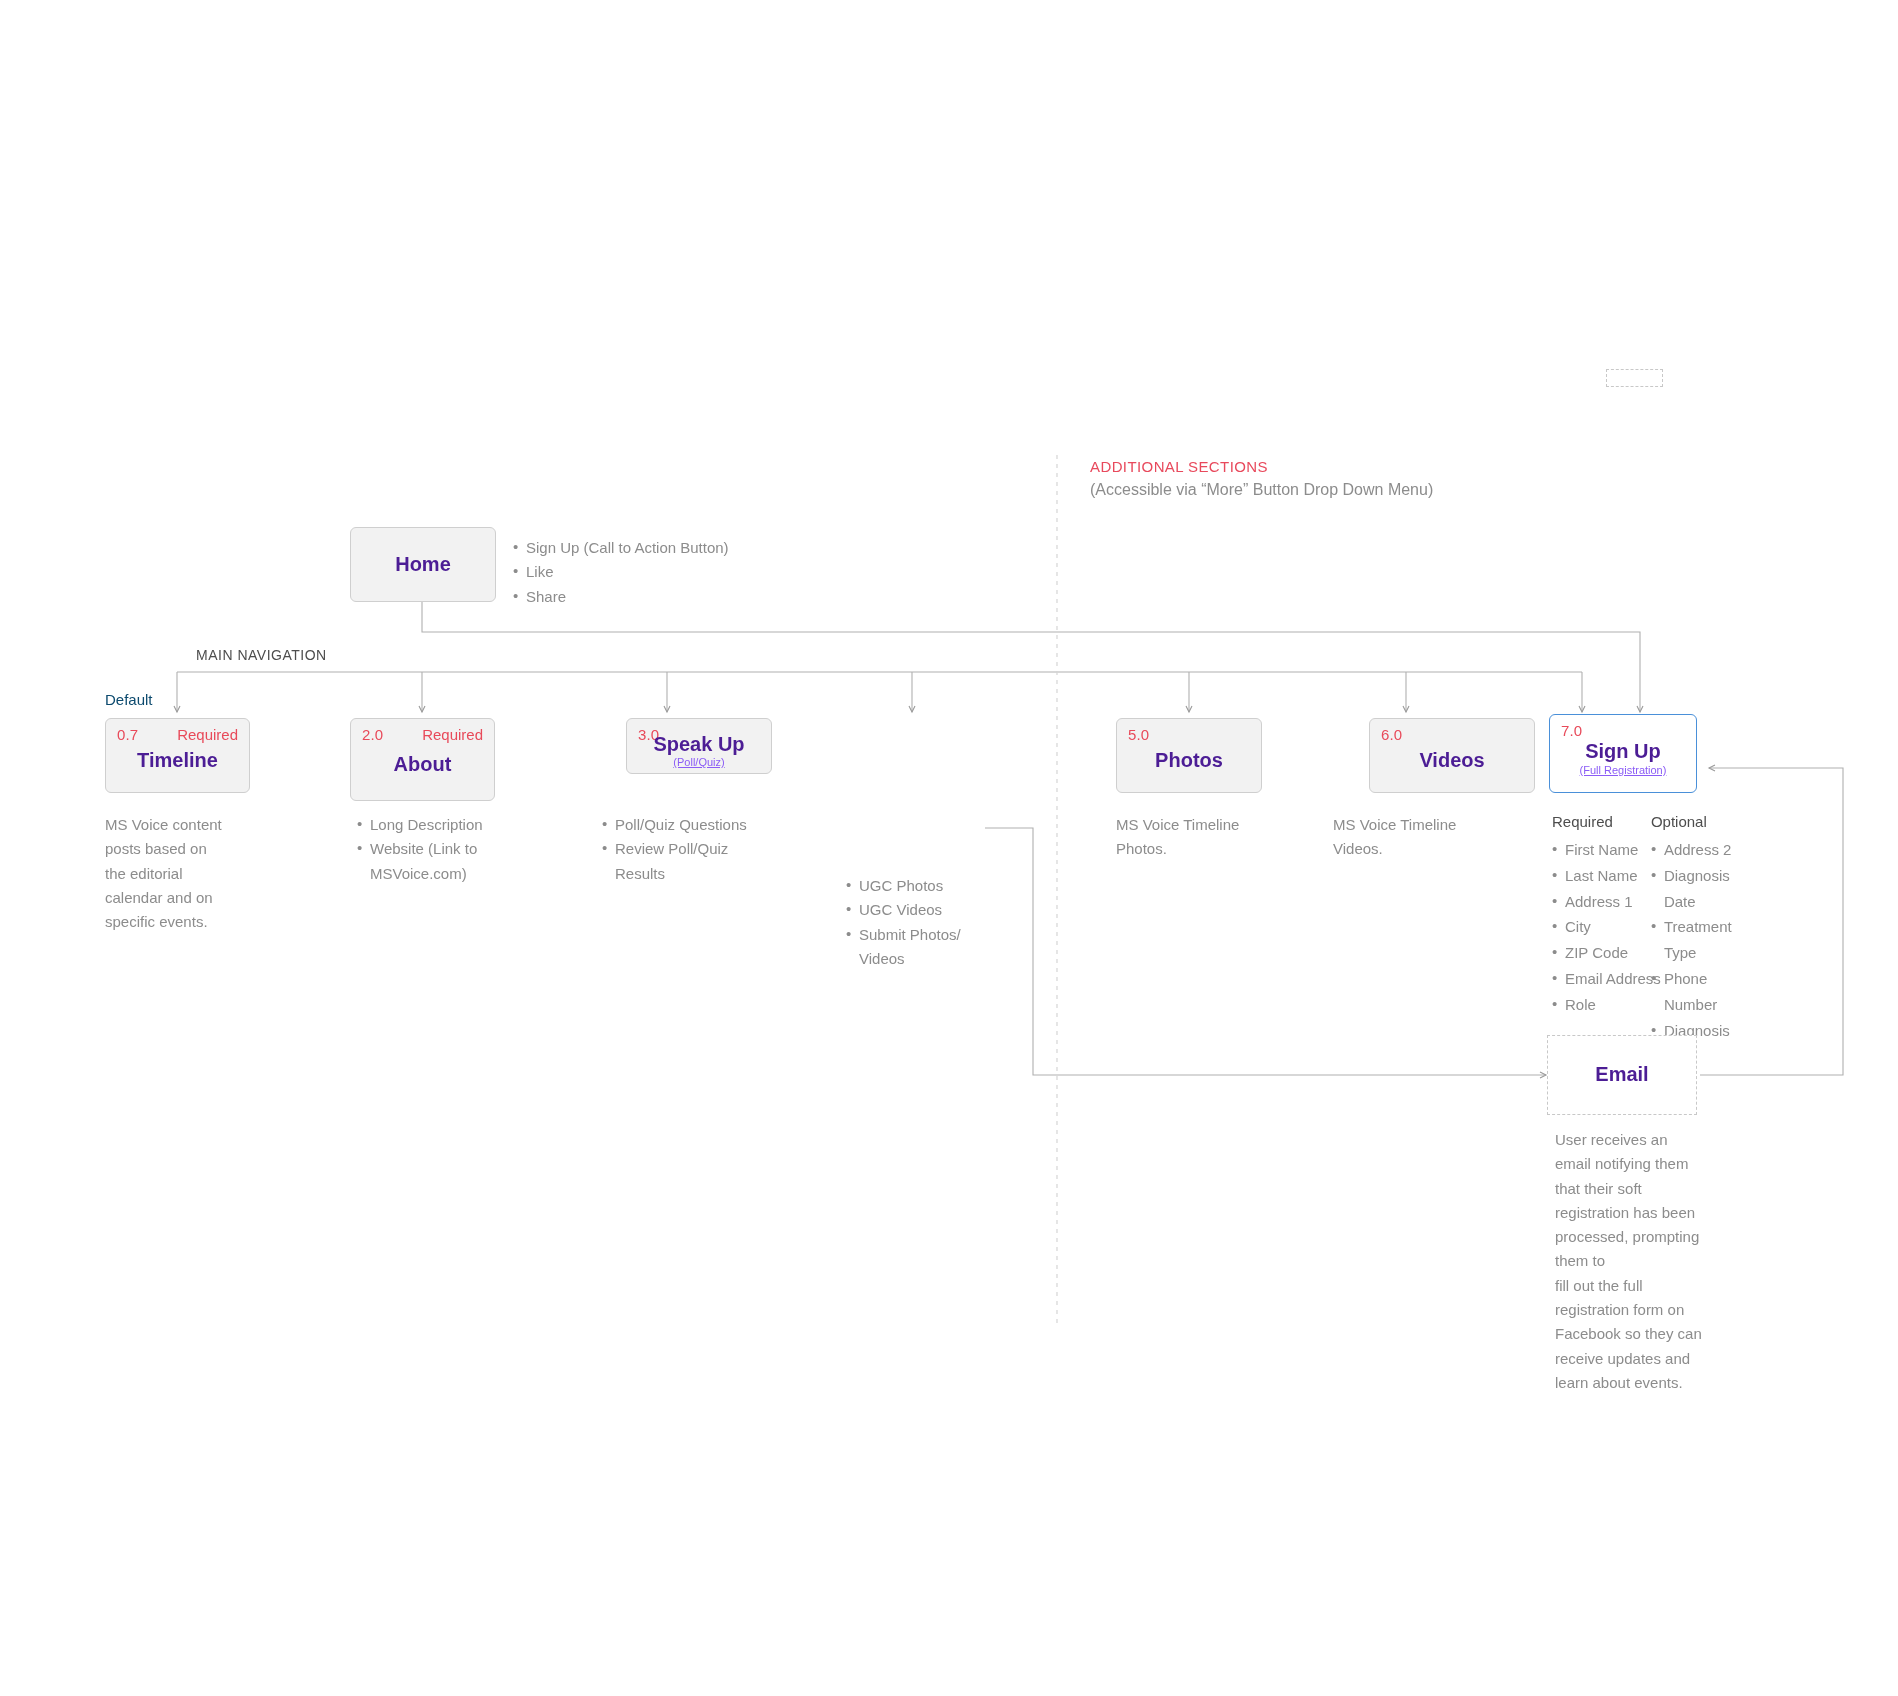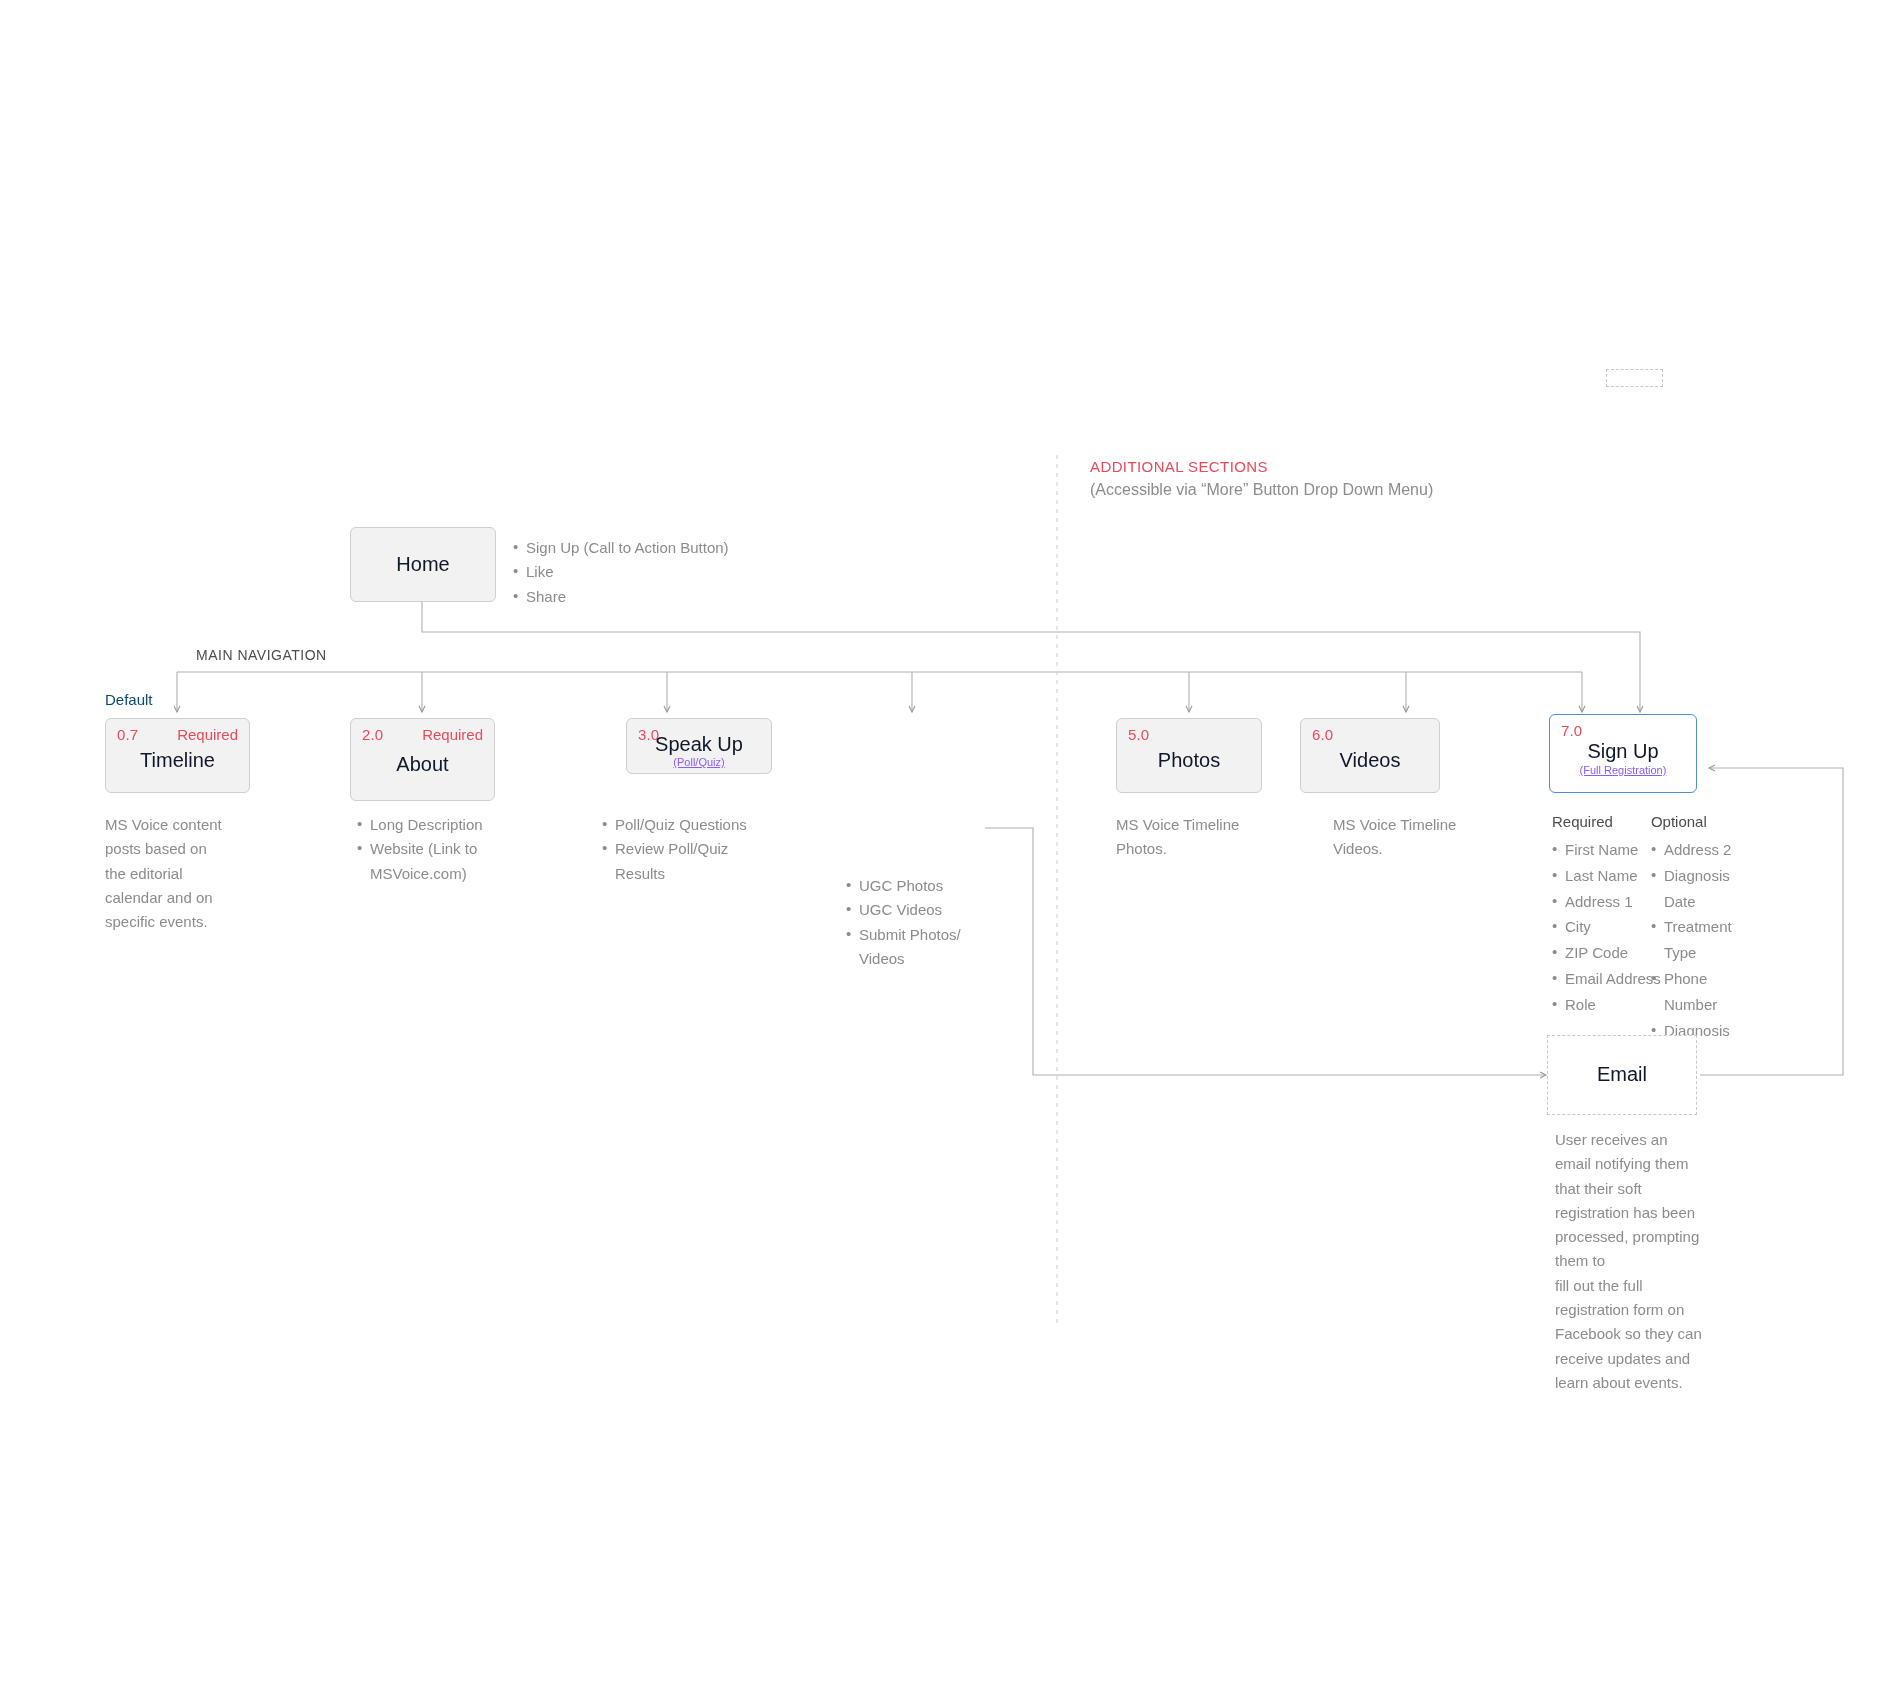--- a/index.html
+++ b/index.html
@@ -44,24 +44,24 @@
     background: #ffffff;
     border: 1px solid #4a90d9;
   }
   .node.dashed {
     background: #ffffff;
     border: 1px dashed #c8c8c8;
     border-radius: 0;
   }
   .node-title {
     font-size: 20px;
-    color: #0f172a;
+    color: #4c1d95;
     text-align: center;
     line-height: 1.18;
-    font-weight: 400;
+    font-weight: 700;
   }
   .node-sub {
     display: block;
     font-size: 11px;
     color: #8b5cf6;
     line-height: 1.2;
     text-decoration: underline;
   }
   .node-id {
     position: absolute;
@@ -273,21 +273,21 @@
   </ul>
 
   <div class="node numbered" style="left:1116px; top:718px; width:146px; height:75px;">
     <span class="node-id">5.0</span>
     <div class="node-body">
       <span class="node-title">Photos</span>
     </div>
   </div>
   <div class="anno" style="left:1116px; top:813px; width:150px;">MS Voice Timeline Photos.</div>
 
-  <div class="node numbered" style="left:1300px; top:718px; width:140px; height:75px;padding-left:12px;">
+  <div class="node numbered" style="left:1369px; top:718px; width:166px; height:75px;padding-left:12px;">
     <span class="node-id">6.0</span>
     <div class="node-body">
       <span class="node-title">Videos</span>
     </div>
   </div>
   <div class="anno" style="left:1333px; top:813px; width:150px;">MS Voice Timeline Videos.</div>
 
   <div class="node numbered white" style="left:1549px; top:714px; width:148px; height:79px;">
     <span class="node-id">7.0</span>
     <div class="node-body">

